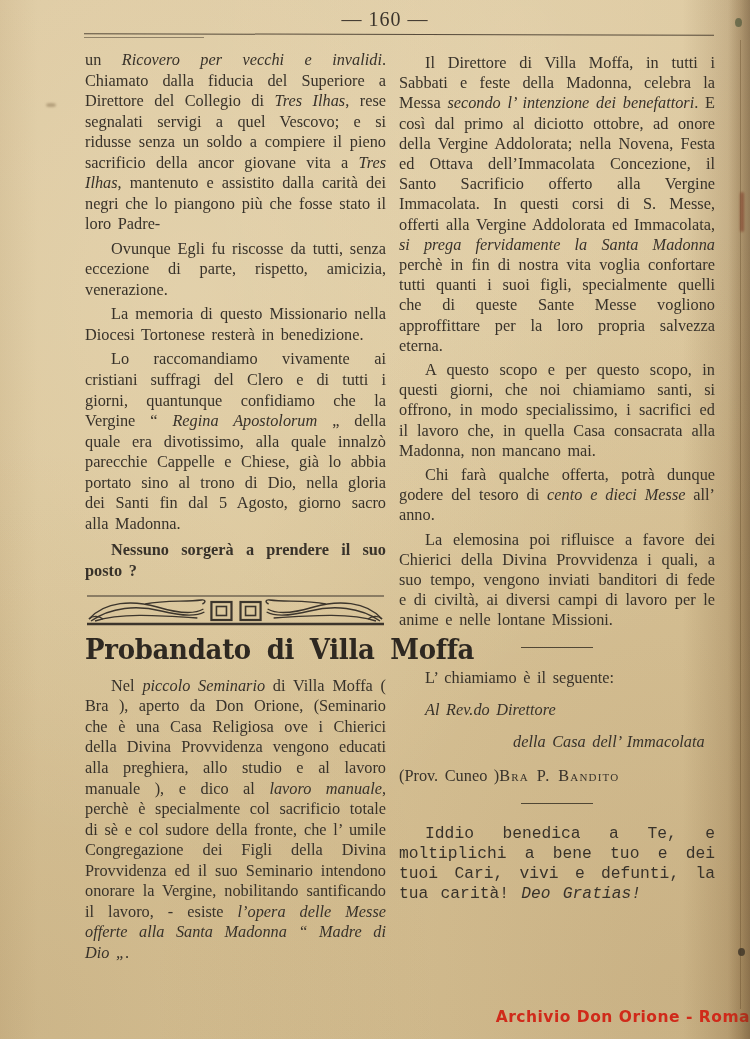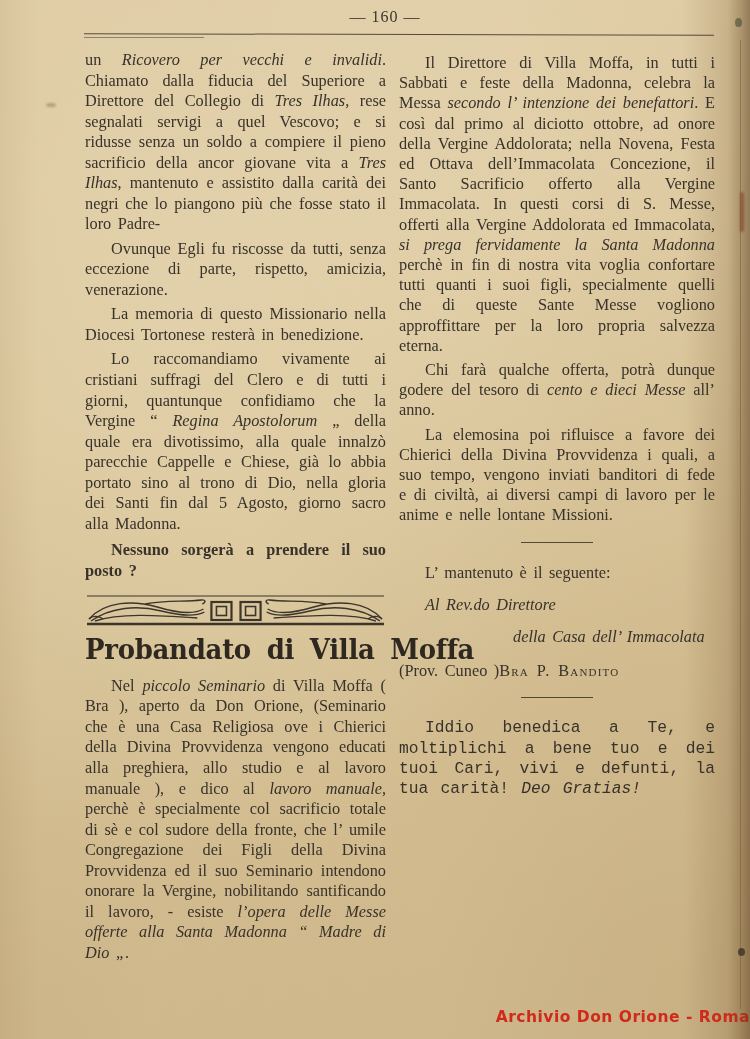--- a/index.html
+++ b/index.html
@@ -19,21 +19,21 @@
     background:linear-gradient(to right, rgba(0,0,0,0), rgba(100,70,35,0.22) 60%, rgba(80,55,28,0.38) 100%);}
   .edge-crease{position:absolute;top:40px;bottom:30px;right:9px;width:1px;
     background:rgba(90,65,35,0.35);filter:blur(0.4px);}
   .speck{position:absolute;border-radius:50%;}
   .speck-a{right:8px;top:18px;width:7px;height:9px;background:#4a5538;opacity:.65;filter:blur(.6px);}
   .speck-b{right:6px;top:192px;width:4px;height:40px;border-radius:2px;background:#7a3522;opacity:.55;filter:blur(.8px);}
   .speck-c{right:5px;top:948px;width:7px;height:8px;background:#3c3326;opacity:.8;filter:blur(.4px);}
   .speck-d{left:46px;top:103px;width:10px;height:4px;background:#8a7352;opacity:.5;filter:blur(1px);}
 
   .page-number{position:absolute;top:8px;left:0;right:0;text-align:center;
-    font-size:16px;letter-spacing:1px;color:#3c352c;padding-left:20px;}
+    font-size:20px;letter-spacing:1px;color:#3c352c;padding-left:20px;}
   .header-rule{position:absolute;top:34px;left:84px;right:36px;height:0;
     border-top:1.7px solid rgba(62,52,40,0.85);transform:rotate(0.15deg);}
   .header-rule-frag{position:absolute;top:37px;left:84px;width:120px;height:0;
     border-top:1px solid rgba(62,52,40,0.5);}
 
   .col{position:absolute;text-align:justify;font-size:16.3px;line-height:1.26;
     color:#38322a;word-spacing:2.5px;}
   .col-left{left:85px;top:50px;width:301px;}
   .col-right{left:399px;top:53px;width:316px;line-height:1.24;}
   .col p{margin:0 0 4px 0;text-indent:1.6em;}
@@ -97,26 +97,27 @@
       </svg>
     </div>
 
     <h1 class="section-heading">Probandato di Villa Moffa</h1>
 
     <p><span>Nel </span><span class="i">piccolo Seminario</span><span> di Villa Moffa ( Bra ), aperto da Don Orione, (Seminario che è una Casa Religiosa ove i Chierici della Divina Provvidenza vengono educati alla preghiera, allo studio e al lavoro manuale ), e dico al </span><span class="i">lavoro manuale</span><span>, perchè è specialmente col sacrificio totale di sè e col sudore della fronte, che l’ umile Congregazione dei Figli della Divina Provvidenza ed il suo Seminario intendono onorare la Vergine, nobilitando santificando il lavoro, - esiste </span><span class="i">l’opera delle Messe offerte alla Santa Madonna “ Madre di Dio „</span><span>.</span></p>
   </div>
 
   <div class="col col-right">
     <p><span>Il Direttore di Villa Moffa, in tutti i Sabbati e feste della Madonna, celebra la Messa </span><span class="i">secondo l’ intenzione dei benefattori</span><span>. E così dal primo al diciotto ottobre, ad onore della Vergine Addolorata; nella Novena, Festa ed Ottava dell’Immacolata Concezione, il Santo Sacrificio offerto alla Vergine Immacolata. In questi corsi di S. Messe, offerti alla Vergine Addolorata ed Immacolata, </span><span class="i">si prega fervidamente la Santa Madonna</span><span> perchè in fin di nostra vita voglia confortare tutti quanti i suoi figli, specialmente quelli che di queste Sante Messe vogliono approffittare per la loro propria salvezza eterna.</span></p>
+    <p><span>A questo scopo e per questo scopo, in questi giorni, che noi chiamiamo santi, si offrono, in modo specialissimo, i sacrifici ed il lavoro che, in quella Casa consacrata alla Madonna, non mancano mai.</span></p>
     <p><span>Chi farà qualche offerta, potrà dunque godere del tesoro di </span><span class="i">cento e dieci Messe</span><span> all’ anno.</span></p>
     <p><span>La elemosina poi rifluisce a favore dei Chierici della Divina Provvidenza i quali, a suo tempo, vengono inviati banditori di fede e di civiltà, ai diversi campi di lavoro per le anime e nelle lontane Missioni.</span></p>
 
     <div class="short-rule"></div>
 
-    <p class="addr-intro"><span>L’ mantenuto è il seguente:</span></p>
+    <p class="addr-intro"><span>L’ chiamiamo è il seguente:</span></p>
     <p class="addr-line">Al Rev.do Direttore</p>
     <p class="addr-line addr-line2">della Casa dell’ Immacolata</p>
     <div class="addr-row">
       <span>(Prov. Cuneo )</span>
       <span class="smallcaps">Bra P. Bandito</span>
     </div>
 
     <div class="short-rule"></div>
 
     <p class="final-para"><span>Iddio benedica a Te, e moltiplichi a bene tuo e dei tuoi Cari, vivi e defunti, la tua carità! </span><span class="i">Deo Gratias!</span></p>

